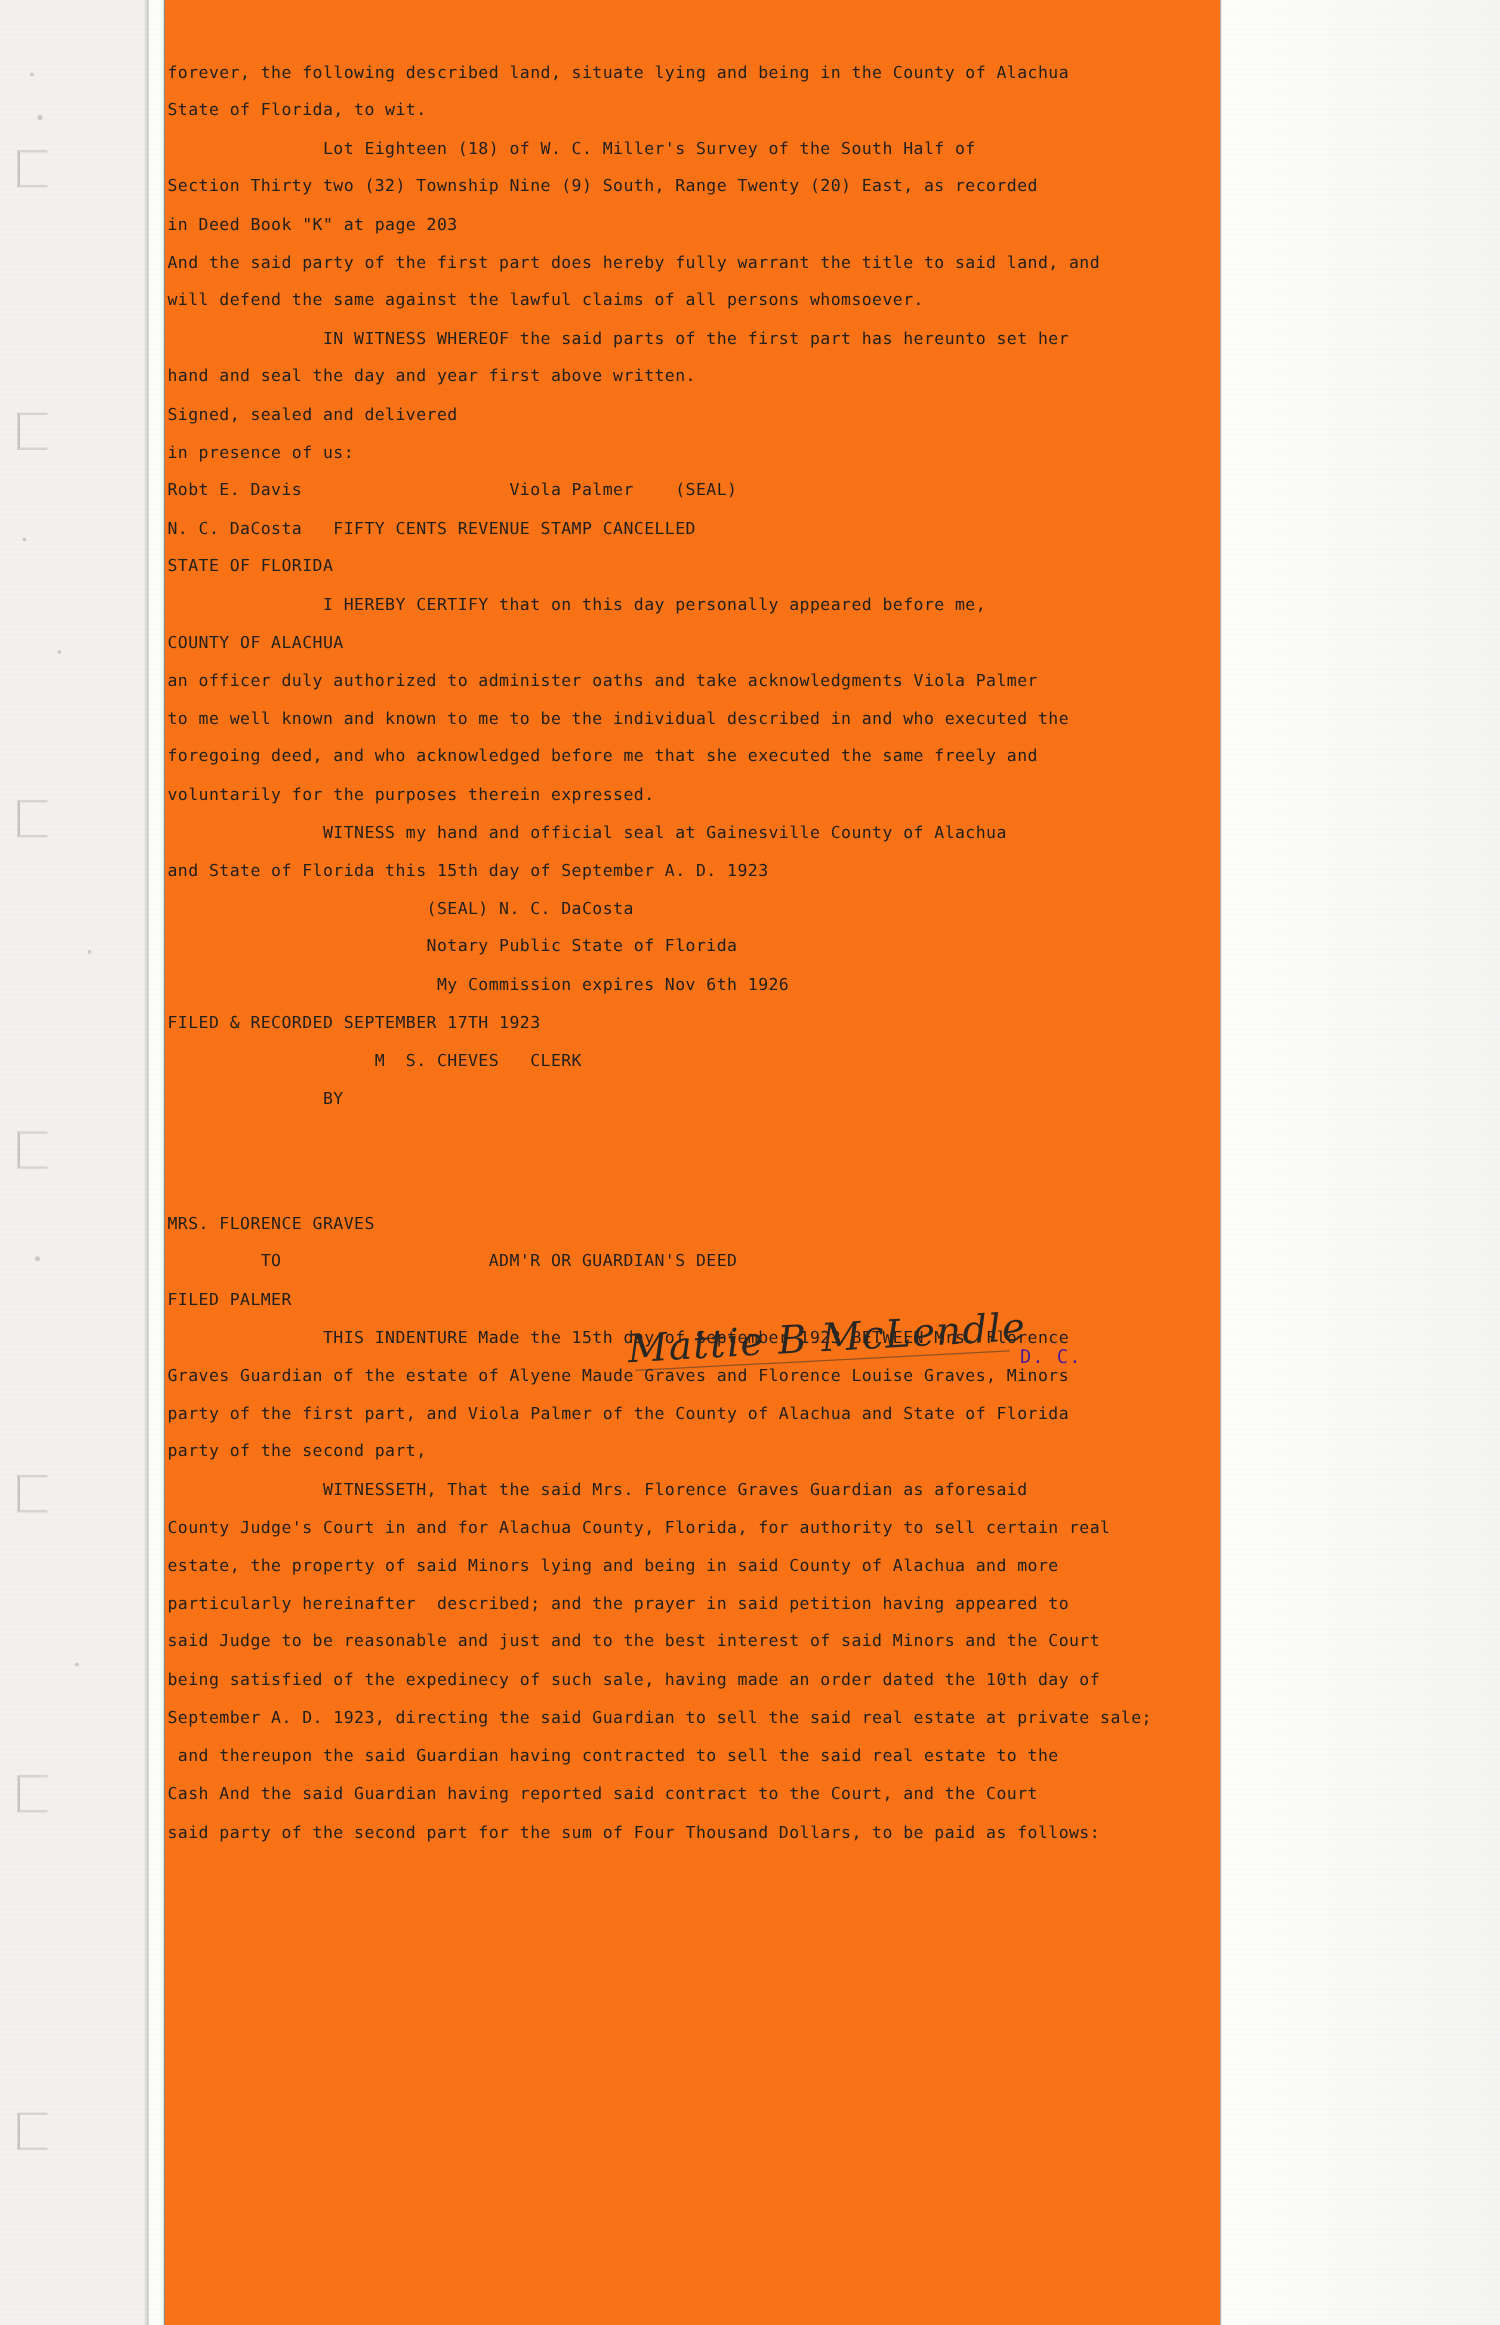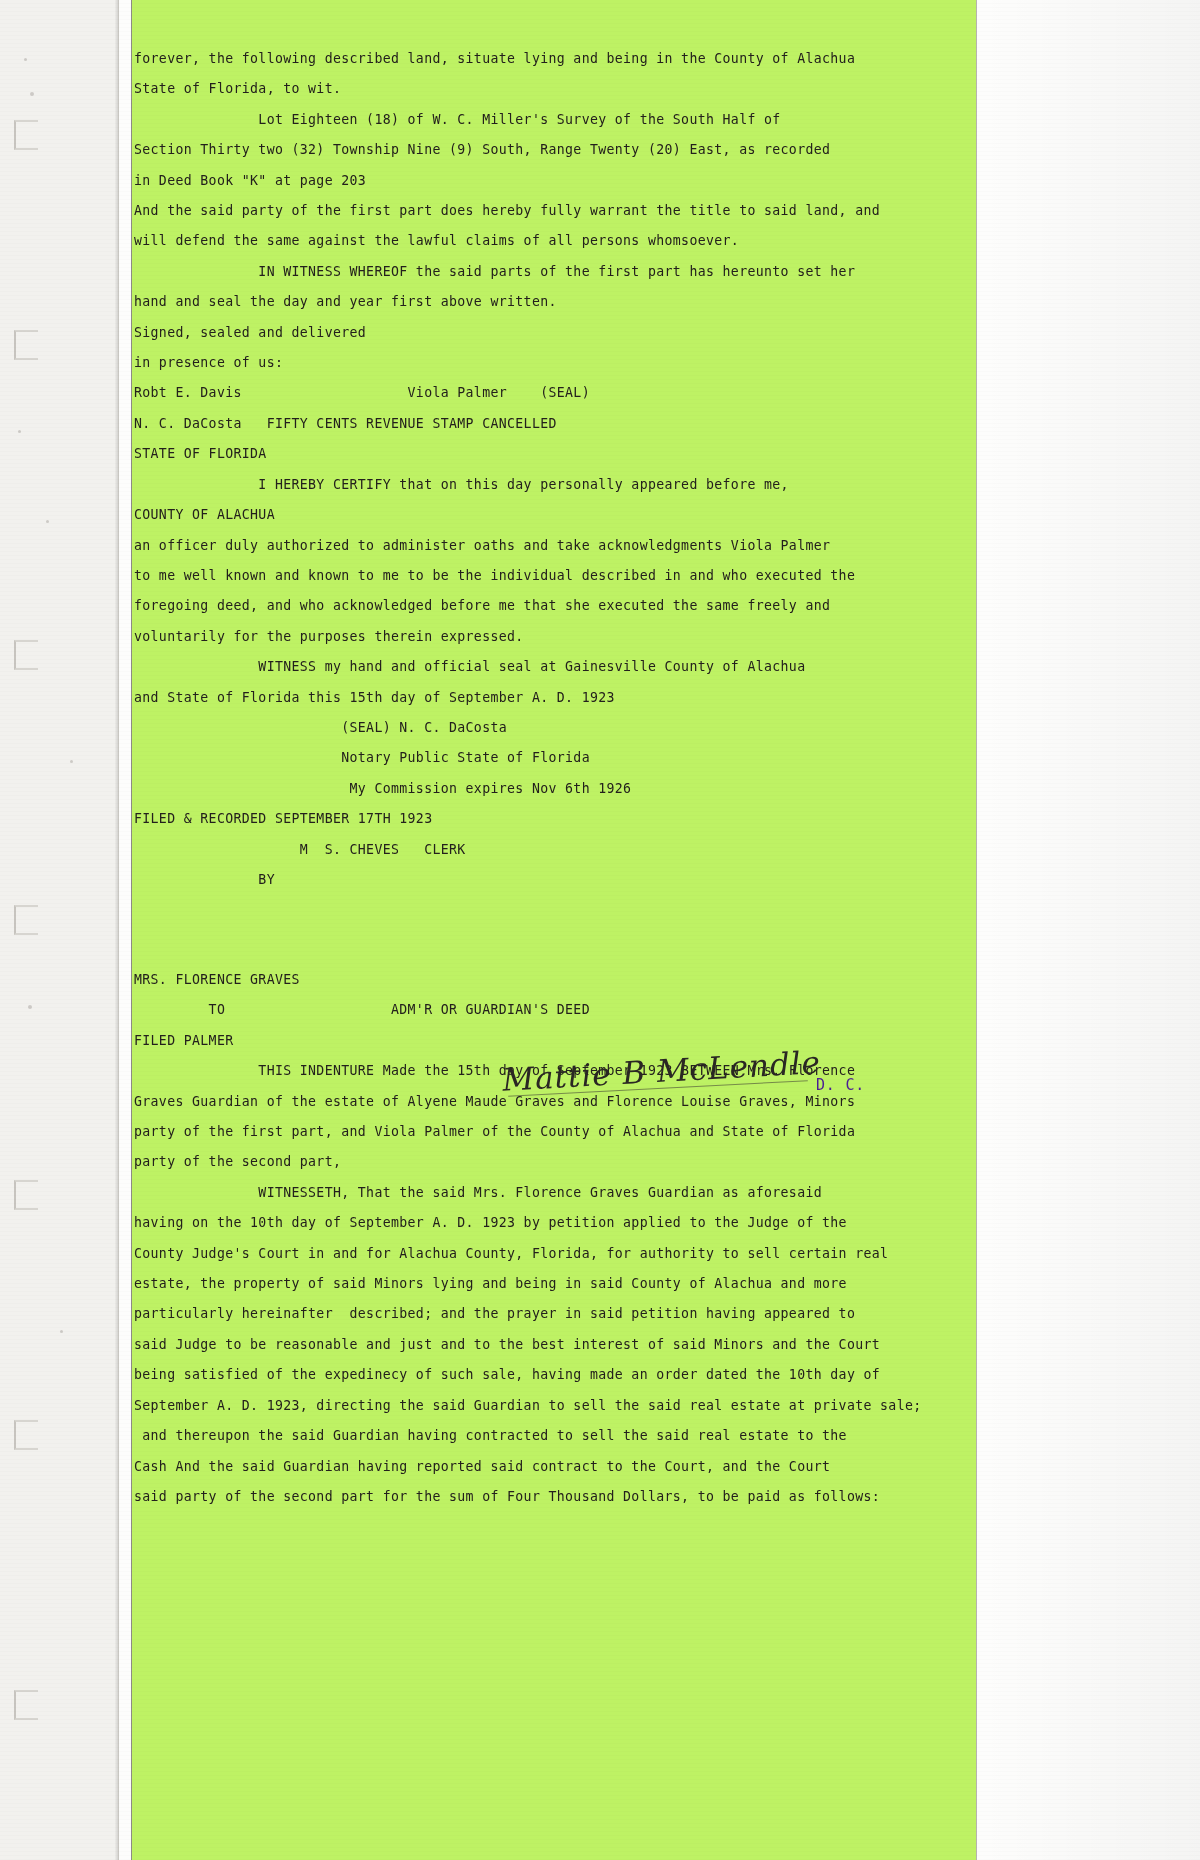--- a/index.html
+++ b/index.html
@@ -65,21 +65,21 @@
     position: absolute;
     left: 976px; top: 0;
     width: 1px; height: 1860px;
     background: #b7b4af;
   }
   .sheet {
     position: absolute;
     left: 132px; top: 0;
     width: 844px;
     height: 1860px;
-    background: #bef264;
+    background: #f97316;
   }
   .doc-text {
     position: absolute;
     left: 0; top: 0;
     width: 844px;
   }
   p.ln {
     margin: 0;
     padding: 0 0 0 2px;
     font-family: "DejaVu Sans Mono", monospace;
@@ -202,21 +202,20 @@
 
     <div class="doc-text blockB">
       <p class="ln">MRS. FLORENCE GRAVES</p>
       <p class="ln">         TO                    ADM'R OR GUARDIAN'S DEED</p>
       <p class="ln">FILED PALMER</p>
       <p class="ln">               THIS INDENTURE Made the 15th day of September 1923 BETWEEN Mrs. Florence</p>
       <p class="ln">Graves Guardian of the estate of Alyene Maude Graves and Florence Louise Graves, Minors</p>
       <p class="ln">party of the first part, and Viola Palmer of the County of Alachua and State of Florida</p>
       <p class="ln">party of the second part,</p>
       <p class="ln">               WITNESSETH, That the said Mrs. Florence Graves Guardian as aforesaid</p>
-      <p class="ln">having on the 10th day of September A. D. 1923 by petition applied to the Judge of the</p>
       <p class="ln">County Judge's Court in and for Alachua County, Florida, for authority to sell certain real</p>
       <p class="ln">estate, the property of said Minors lying and being in said County of Alachua and more</p>
       <p class="ln">particularly hereinafter  described; and the prayer in said petition having appeared to</p>
       <p class="ln">said Judge to be reasonable and just and to the best interest of said Minors and the Court</p>
       <p class="ln">being satisfied of the expedinecy of such sale, having made an order dated the 10th day of</p>
       <p class="ln">September A. D. 1923, directing the said Guardian to sell the said real estate at private sale;</p>
       <p class="ln"> and thereupon the said Guardian having contracted to sell the said real estate to the</p>
       <p class="ln">Cash And the said Guardian having reported said contract to the Court, and the Court</p>
       <p class="ln">said party of the second part for the sum of Four Thousand Dollars, to be paid as follows:</p>
       <p class="ln"></p>

